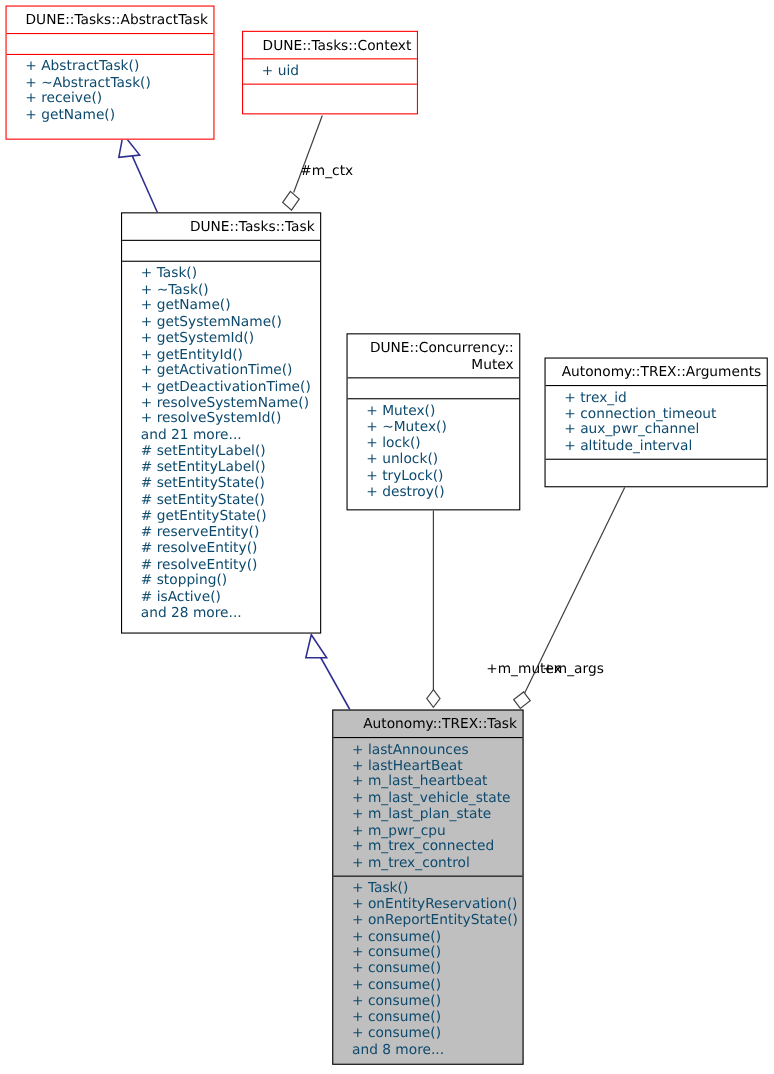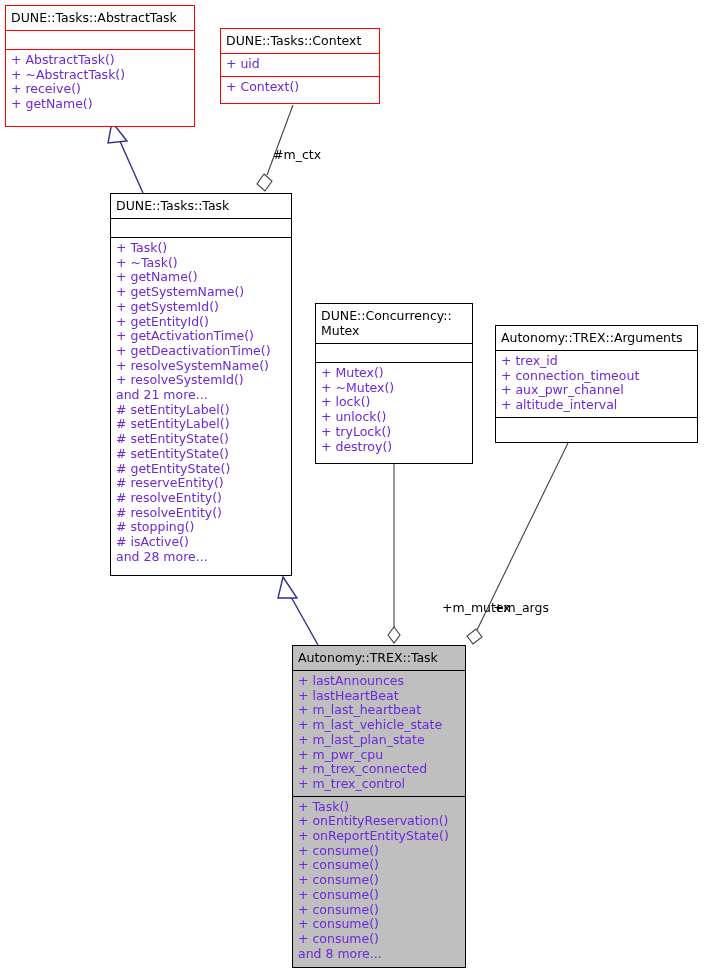--- a/index.html
+++ b/index.html
@@ -34,21 +34,21 @@
     border: 1px solid #000000;
     z-index: 5;
   }
   .node.red {
     border-color: #ff0000;
   }
   .node.filled {
     background: #bfbfbf;
   }
   .node-title {
-    text-align: left;
+    text-align: right;
     font-size: 12.5px;
     line-height: 15px;
     color: #000000;
     padding: 4px 5px 5px 5px;
     box-sizing: border-box;
     white-space: pre-line;
   }
   .sep {
     height: 1px;
     background: #000000;
@@ -61,22 +61,23 @@
     padding: 3px 5px 4px 5px;
     box-sizing: border-box;
   }
   .compartment.empty {
     height: 18px;
     padding: 0;
   }
   .member {
     font-size: 12.5px;
     line-height: 14.7px;
-    color: #6d28d9;
+    color: #0c4a6e;
     white-space: pre;
+    margin-left: 12px;
   }
   .edge-label {
     position: absolute;
     font-size: 12.5px;
     line-height: 14px;
     color: #000000;
     white-space: pre;
     z-index: 6;
   }
 </style>
@@ -126,23 +127,20 @@
     </div>
   </div>
 
   <div class="node red" style="left:220px; top:28px; width:160px; height:76px;">
     <div class="node-title">DUNE::Tasks::Context</div>
     <div class="sep"></div>
     <div class="compartment">
       <div class="member">+ uid</div>
     </div>
     <div class="sep"></div>
-    <div class="compartment">
-      <div class="member">+ Context()</div>
-    </div>
   </div>
 
   <div class="node" style="left:110px; top:193px; width:182px; height:383px;">
     <div class="node-title">DUNE::Tasks::Task</div>
     <div class="sep"></div>
     <div class="compartment empty"></div>
     <div class="sep"></div>
     <div class="compartment">
       <div class="member">+ Task()</div>
       <div class="member">+ ~Task()</div>
@@ -191,21 +189,21 @@
     <div class="compartment">
       <div class="member">+ trex_id</div>
       <div class="member">+ connection_timeout</div>
       <div class="member">+ aux_pwr_channel</div>
       <div class="member">+ altitude_interval</div>
     </div>
     <div class="sep"></div>
     <div class="compartment empty"></div>
   </div>
 
-  <div class="node filled" style="left:292px; top:645px; width:174px; height:323px;">
+  <div class="node filled" style="left:302px; top:645px; width:174px; height:323px;">
     <div class="node-title">Autonomy::TREX::Task</div>
     <div class="sep"></div>
     <div class="compartment">
       <div class="member">+ lastAnnounces</div>
       <div class="member">+ lastHeartBeat</div>
       <div class="member">+ m_last_heartbeat</div>
       <div class="member">+ m_last_vehicle_state</div>
       <div class="member">+ m_last_plan_state</div>
       <div class="member">+ m_pwr_cpu</div>
       <div class="member">+ m_trex_connected</div>

